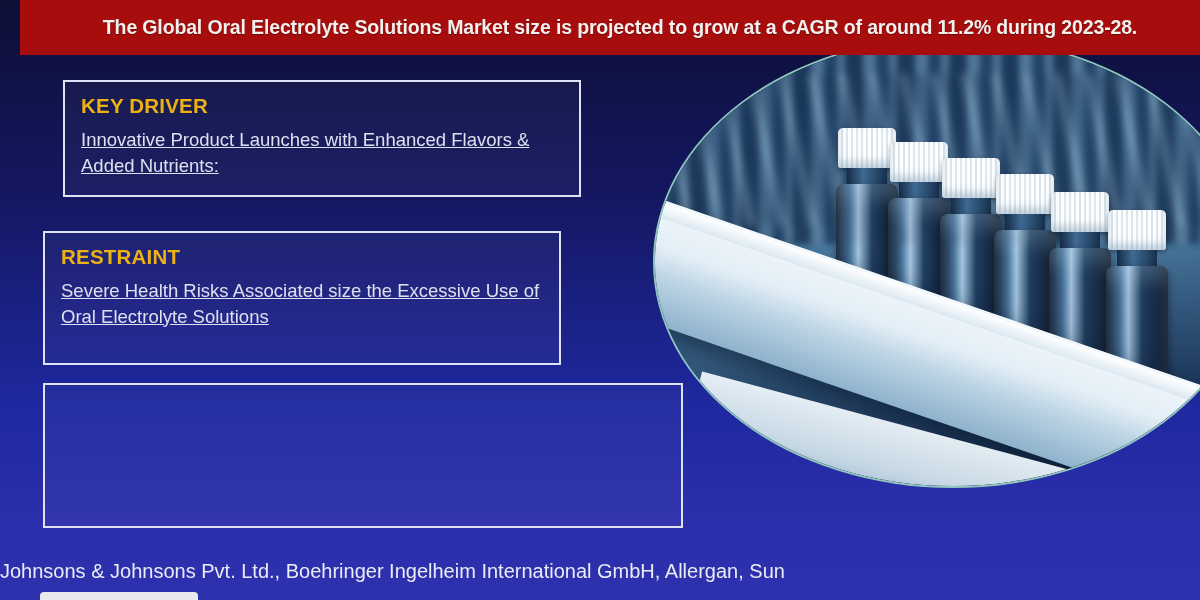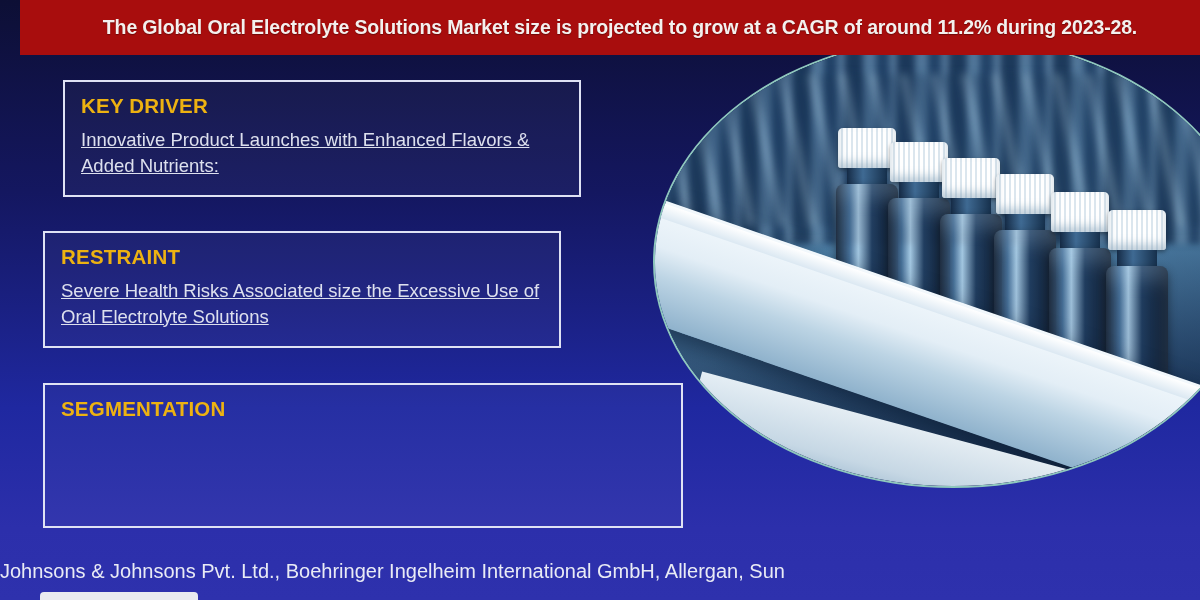--- a/index.html
+++ b/index.html
@@ -166,21 +166,21 @@
   
   .box {
     position: absolute;
     border: 2px solid #dfe2f4;
     box-sizing: border-box;
     background: rgba(255,255,255,0.035);
     z-index: 20;
     padding: 13px 16px 14px 16px;
   }
   .box-1 { left: 43px; top: 80px;  width: 518px; height: 117px; margin-left: 20px; }
-  .box-2 { left: 43px; top: 231px; width: 518px; height: 117px; }
+  .box-2 { left: 43px; top: 231px; width: 518px; height: 134px; }
   .box-3 { left: 43px; top: 383px; width: 640px; height: 145px; }
 
   .box-title {
     color: #edb211;
     font-size: 20.5px;
     font-weight: bold;
     letter-spacing: 0.2px;
     margin: 1px 0 10px 0;
     line-height: 1;
   }
@@ -278,20 +278,19 @@
     <div class="box-title">KEY DRIVER</div>
     <div class="box-body">Innovative Product Launches with Enhanced Flavors &amp; Added Nutrients:</div>
   </div>
 
   <div class="box box-2">
     <div class="box-title">RESTRAINT</div>
     <div class="box-body">Severe Health Risks Associated size the Excessive Use of Oral Electrolyte Solutions</div>
   </div>
 
   <div class="box box-3">
-    <div class="box-title">SEGMENTATION</div>
   </div>
 
   <div class="footer">Johnsons &amp; Johnsons Pvt. Ltd., Boehringer Ingelheim International GmbH, Allergan, Sun</div>
 
   <div class="bottom-chip"></div>
 
 </div>
 
 </body></html>

